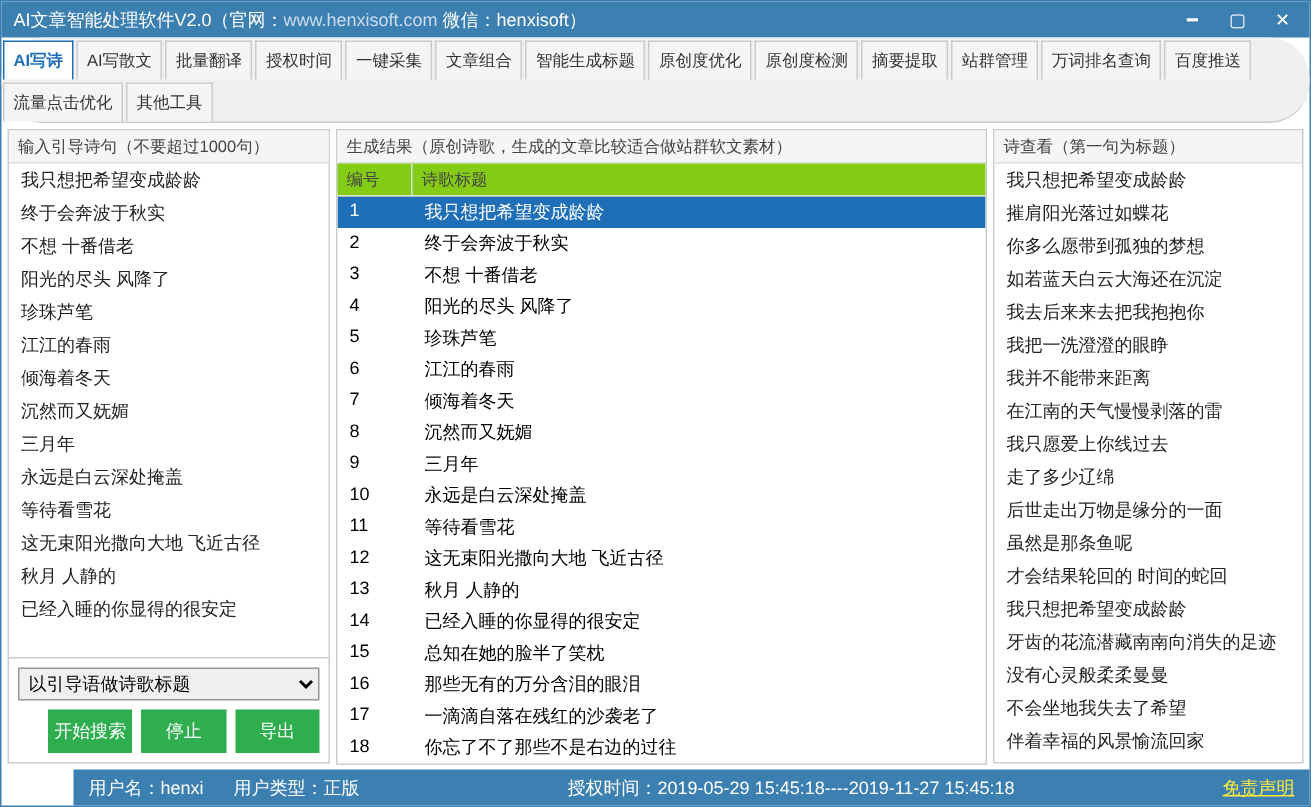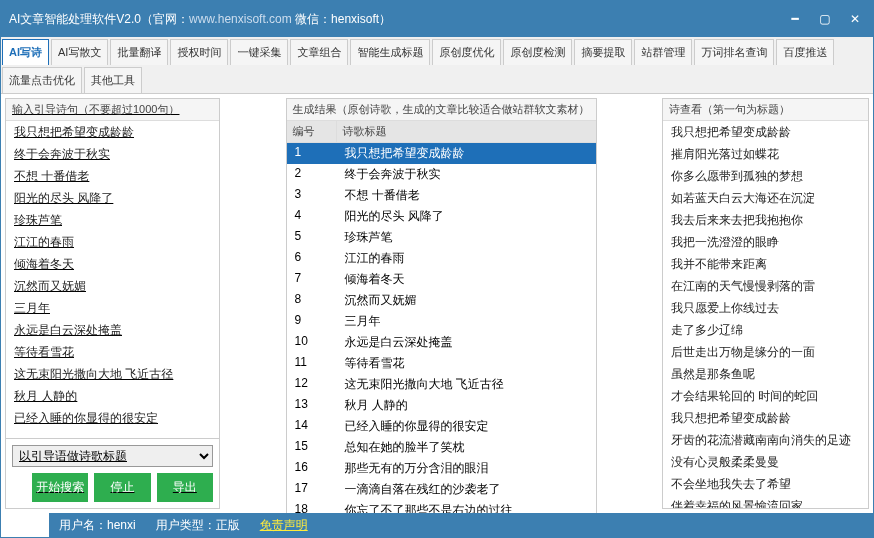--- a/index.html
+++ b/index.html
@@ -1,51 +1,51 @@
 <!DOCTYPE html>
 <html><head>
 <meta charset="utf-8">
 <style>
 * { margin: 0; padding: 0; box-sizing: border-box; font-family: "Microsoft YaHei", SimSun, sans-serif; font-size: 12px; }
 body { background: #e8e8e8; overflow: hidden; }
 .window { width: 874px; height: 538px; background: #fff; display: flex; flex-direction: column; border: 1px solid #3c7fb1; }
-.titlebar { height: 36px; background: #3c7fb1; color: #fff; display: flex; align-items: center; padding: 0 4px 0 8px; }
+.titlebar { height: 24px; background: #3c7fb1; color: #fff; display: flex; align-items: center; padding: 0 4px 0 8px; }
 .titlebar-text { flex: 1; font-size: 12px; }
 .titlebar-text a { color: #cde; text-decoration: none; }
 .win-controls { display: flex; gap: 2px; }
 .win-btn { width: 28px; height: 20px; display: flex; align-items: center; justify-content: center; color: #fff; cursor: pointer; }
-.tabs { display: flex; background: #f0f0f0; border-bottom: 1px solid #ccc; flex-wrap: wrap; }
+.tabs { display: flex; background: #f0f0f0; border-bottom: 1px solid #ccc; flex-wrap: wrap; border-radius: 27px; }
 .tab { padding: 5px 6px; border: 1px solid #ccc; border-bottom: none; background: #f5f5f5; margin: 2px 1px 0 1px; cursor: pointer; font-size: 11px; color: #333; }
 .tab.active { background: #fff; color: #1e6fb8; border-color: #1e6fb8; font-weight: bold; position: relative; }
 .content { flex: 1; display: flex; gap: 4px; padding: 4px; overflow: hidden; }
 .panel { display: flex; flex-direction: column; border: 1px solid #ccc; background: #fff; }
-.panel-left { width: 215px; text-decoration: underline; }
+.panel-left { width: 215px; }
 .panel-mid { flex: 1; }
 .panel-right { width: 207px; justify-content: space-between; }
 .panel-header { padding: 3px 6px; background: #f5f5f5; border-bottom: 1px solid #ddd; font-size: 11px; color: #444; }
 .list { flex: 1; overflow-y: auto; }
 .list-item { padding: 2px 8px; cursor: default; font-size: 12px; color: #222; line-height: 1.5; white-space: nowrap; overflow: hidden; }
-.table-head { display: flex; border-bottom: 1px solid #ddd; background: #e5e5e5; }
+.table-head { display: flex; border-bottom: 1px solid #ddd; background: #84cc16; }
 .th { padding: 3px 6px; font-size: 11px; color: #444; }
 .th-num { width: 50px; border-right: 1px solid #ddd; }
 .tbody { flex: 1; overflow-y: auto; }
 .trow { display: flex; }
 .trow.sel { background: #1e6fb8; color: #fff; }
 .td-num { width: 50px; padding: 2px 8px; }
 .td-title { flex: 1; padding: 2px 8px; white-space: nowrap; overflow: hidden; }
 .left-bottom { border-top: 1px solid #ccc; padding: 6px; display: flex; flex-direction: column; gap: 6px; }
 .note { font-size: 11px; color: #444; }
 select.combo { width: 100%; padding: 2px; border: 1px solid #999; }
 .btn-row { display: flex; gap: 6px; margin-left: 20px; }
 .btn { flex: 1; padding: 6px 4px; background: #2eae4f; color: #fff; border: none; cursor: pointer; font-size: 12px; text-align: center; }
 .statusbar { height: 24px; background: #3c7fb1; color: #fff; display: flex; align-items: center; padding: 0 10px; font-size: 11px; gap: 20px; margin-left: 48px; }
 .status-seg { white-space: nowrap; }
 .status-mid { flex:1; text-align:center; }
 .disclaimer { color: #ffeb3b; cursor: pointer; text-decoration: underline; }
-.mid-wrap { display: flex; flex-direction: column; flex: 1; align-items: center; }
+.mid-wrap { display: flex; flex-direction: column; flex: 1; }
 ::-webkit-scrollbar { width: 14px; }
 ::-webkit-scrollbar-track { background: #f0f0f0; }
 ::-webkit-scrollbar-thumb { background: #c1c1c1; border: 1px solid #a0a0a0; }
 </style>
 </head>
 <body>
 
 <div class="window">
   <div class="titlebar">
     <div class="titlebar-text">
@@ -213,15 +213,16 @@
           <div class="list-item">没有心灵般柔柔曼曼</div>
           <div class="list-item">不会坐地我失去了希望</div>
           <div class="list-item">伴着幸福的风景愉流回家</div>
         </div>
     </div>
   </div>
 
   <div class="statusbar">
     <div class="status-seg"><span>用户名：</span><span>henxi</span></div>
     <div class="status-seg"><span>用户类型：</span><span>正版</span></div>
+    <div class="status-seg status-mid"><span>授权时间：</span><span>2019-05-29 15:45:18----2019-11-27 15:45:18</span></div>
     <div class="status-seg disclaimer">免责声明</div>
   </div>
 </div>
 
 </body></html>

